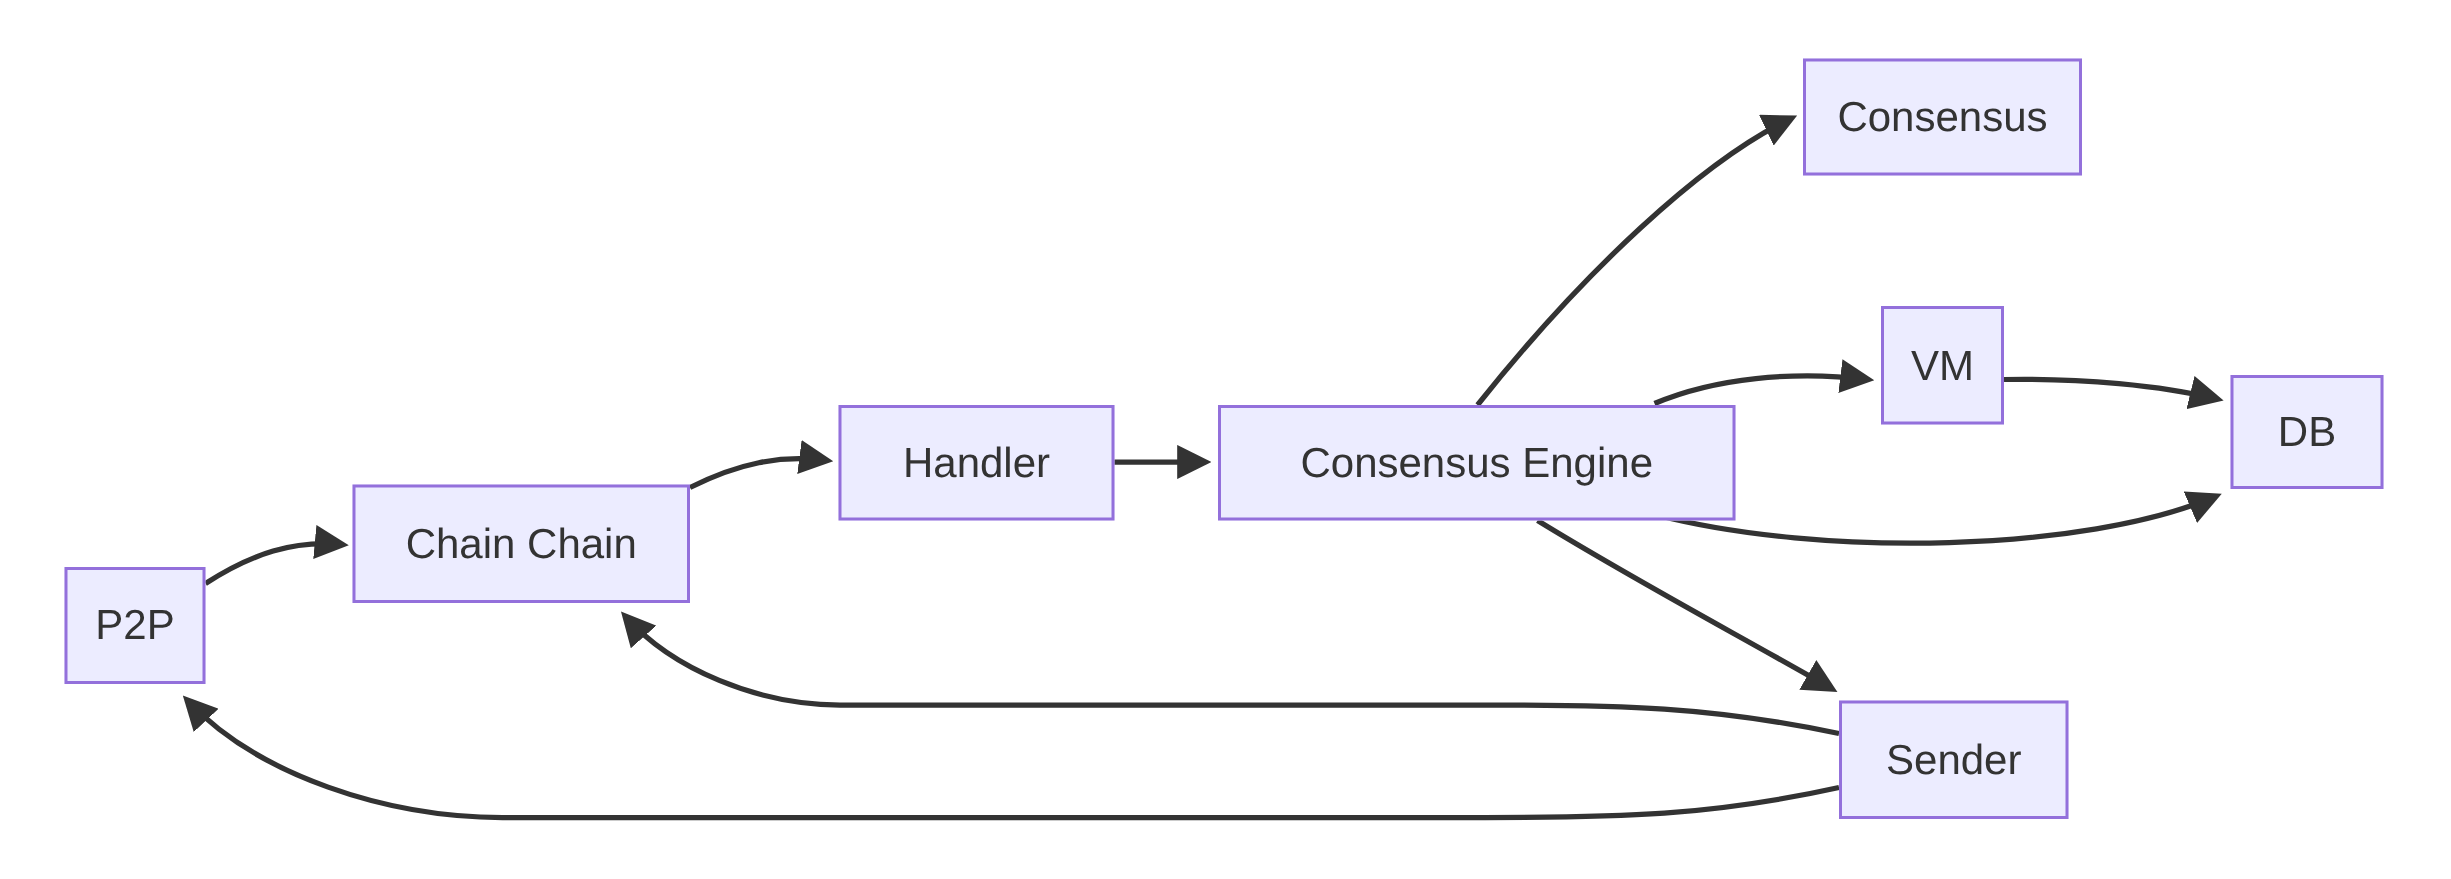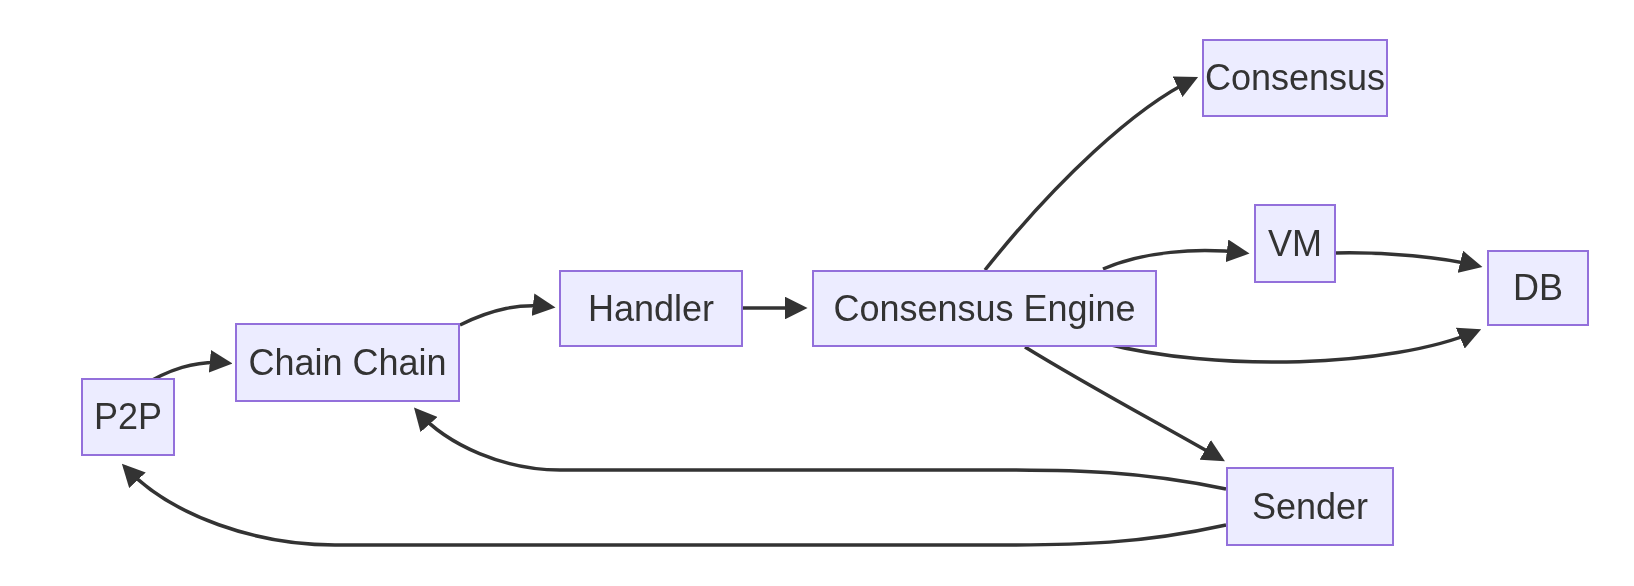--- a/index.html
+++ b/index.html
@@ -30,33 +30,33 @@
   }
   .node {
     position: absolute;
     box-sizing: border-box;
     background: var(--node-fill, #ECECFF);
     border: 2.5px solid var(--node-border, #9370DB);
     color: var(--text-color, #333333);
     display: flex;
     align-items: center;
     justify-content: center;
-    font-size: 36px;
+    font-size: 28px;
     line-height: 1;
     white-space: nowrap;
     text-align: center;
   }
-  .node-p2p              { left:   43px; top: 378px; width:  94px; height: 78px; margin-left: 38px; }
+  .node-p2p              { left:   43px; top: 378px; width:  94px; height: 78px; }
   .node-chain-router     { left:  235px; top: 323px; width: 225px; height: 79px; }
   .node-handler          { left:  559px; top: 270px; width: 184px; height: 77px; }
   .node-consensus-engine { left:  812px; top: 270px; width: 345px; height: 77px; }
   .node-consensus        { left: 1202px; top:  39px; width: 186px; height: 78px; }
   .node-vm               { left: 1254px; top: 204px; width:  82px; height: 79px; }
   .node-db               { left: 1487px; top: 250px; width:  102px; height: 76px; }
-  .node-sender           { left: 1226px; top: 467px; width: 168px; height: 79px; text-align: center; }
+  .node-sender           { left: 1226px; top: 467px; width: 153px; height: 79px; text-align: center; }
 </style>
 </head>
 <body>
 
 <div class="canvas">
 
   <svg class="edges" viewBox="0 0 1634 586" xmlns="http://www.w3.org/2000/svg">
     <defs>
       <marker id="arrow" viewBox="0 0 10 10" refX="8" refY="5" markerWidth="6.5" markerHeight="6.5" orient="auto" markerUnits="strokeWidth">
         <path d="M0,0 L10,5 L0,10 z" fill="#333333"></path>

